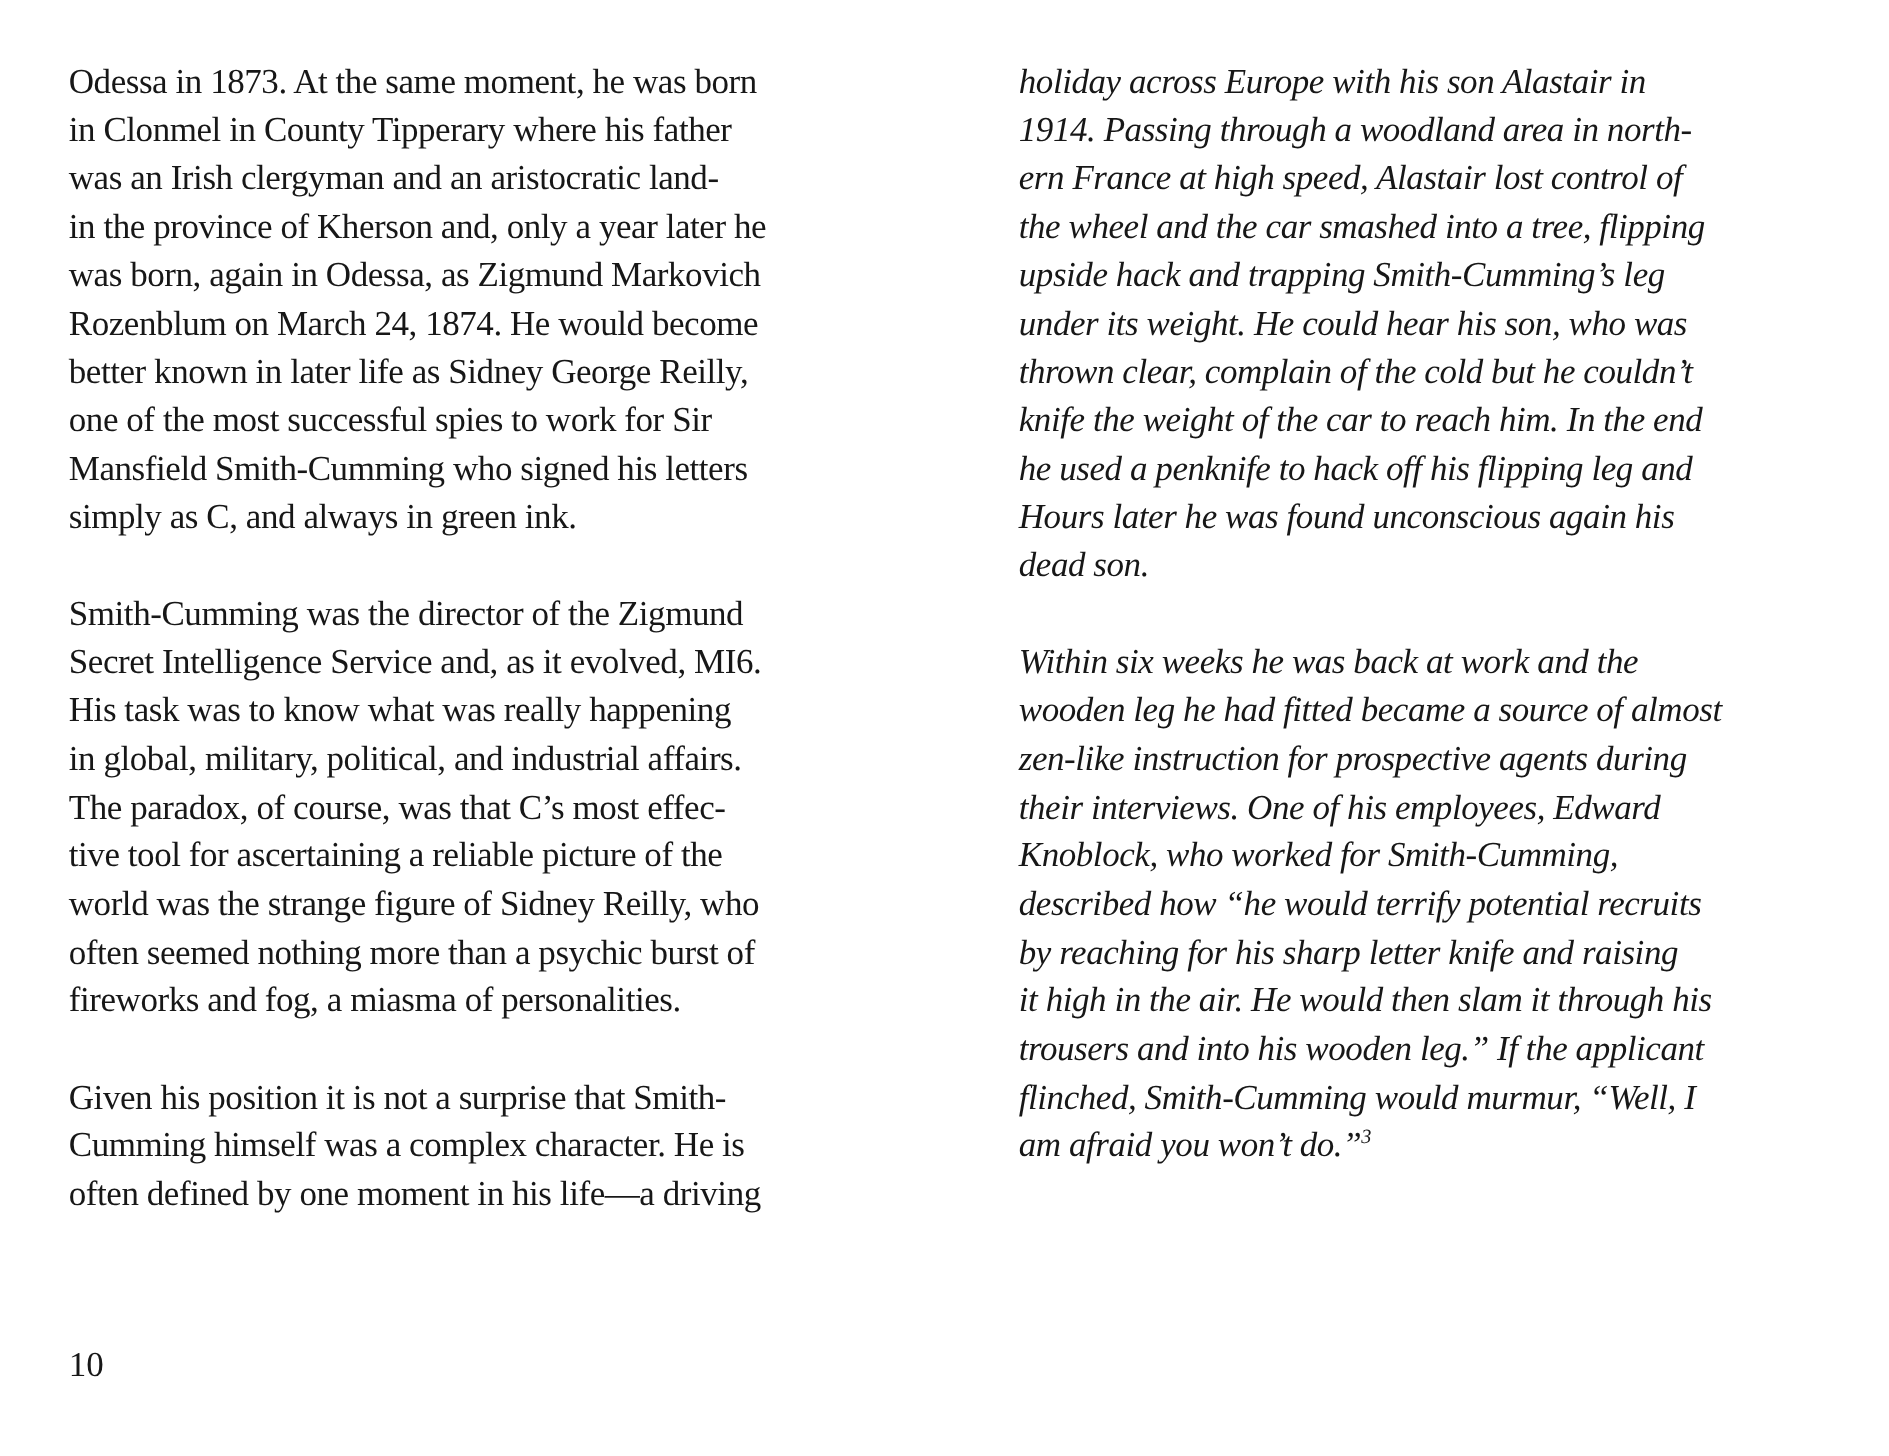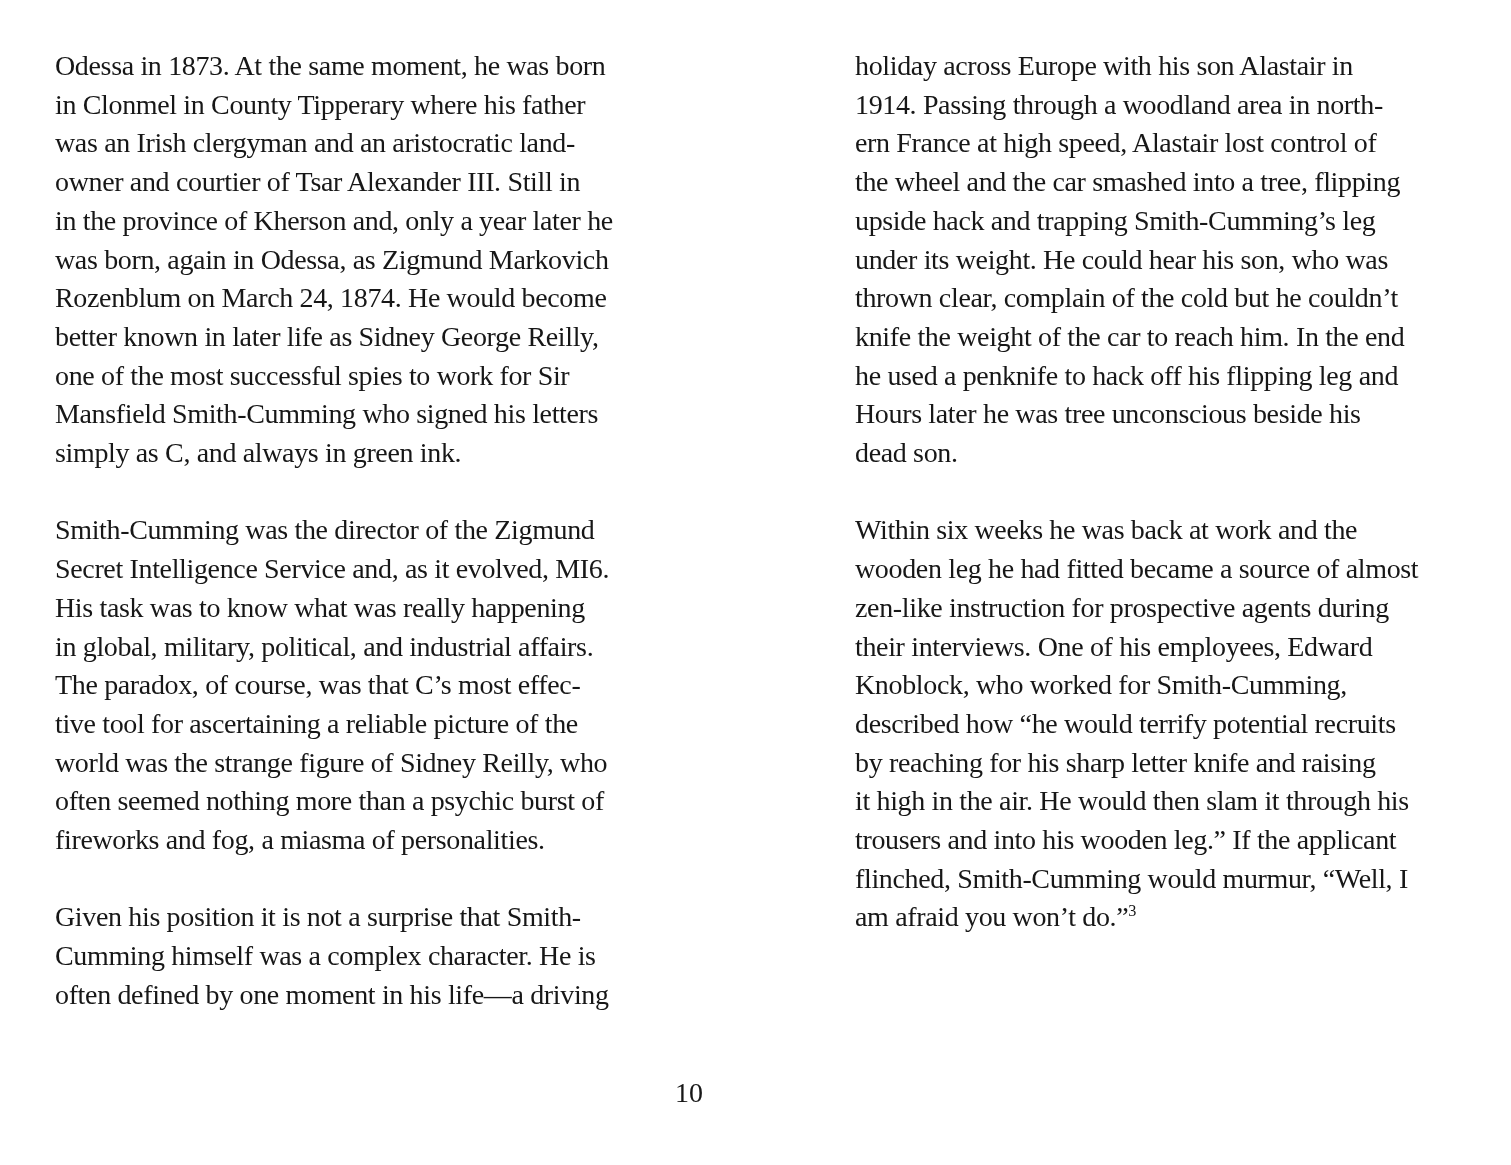--- a/index.html
+++ b/index.html
@@ -16,21 +16,21 @@
     width: 1511px;
     height: 1165px;
     background: #ffffff;
   }
   .page {
     position: absolute;
     top: 0;
     height: 1165px;
   }
   .page-left  { left: 55px;  width: 648px; }
-  .page-right { left: 855px; width: 648px; }
+  .page-right { left: 815px; width: 648px; font-style: italic; }
   .page-text {
     position: absolute;
     top: 47px;
     left: 0;
     color: #171717;
     font-size: 28px;
     line-height: 38.7px;
     letter-spacing: -0.35px;
   }
   .paragraph + .paragraph { margin-top: 38.7px; }
@@ -39,38 +39,37 @@
     font-size: 0.58em;
     line-height: 0;
     vertical-align: super;
     letter-spacing: 0;
   }
   .folio {
     position: absolute;
     top: 1077px;
     left: 0;
     width: 100%;
-    text-align: right;
+    text-align: left;
     color: #171717;
     font-size: 28px;
     letter-spacing: 0;
   }
 </style>
 </head>
 <body>
 
 <div class="spread">
 
   <div class="page page-left">
     <div class="page-text">
         <div class="paragraph">
           <div class="line">Odessa in 1873. At the same moment, he was born</div>
           <div class="line">in Clonmel in County Tipperary where his father</div>
           <div class="line">was an Irish clergyman and an aristocratic land-</div>
-          <div class="line">owner and courtier of Tsar Alexander III. Still in</div>
           <div class="line">in the province of Kherson and, only a year later he</div>
           <div class="line">was born, again in Odessa, as Zigmund Markovich</div>
           <div class="line">Rozenblum on March 24, 1874. He would become</div>
           <div class="line">better known in later life as Sidney George Reilly,</div>
           <div class="line">one of the most successful spies to work for Sir</div>
           <div class="line">Mansfield Smith-Cumming who signed his letters</div>
           <div class="line">simply as C, and always in green ink.</div>
         </div>
         <div class="paragraph">
           <div class="line">Smith-Cumming was the director of the Zigmund</div>
@@ -97,21 +96,21 @@
         <div class="paragraph">
           <div class="line">holiday across Europe with his son Alastair in</div>
           <div class="line">1914. Passing through a woodland area in north-</div>
           <div class="line">ern France at high speed, Alastair lost control of</div>
           <div class="line">the wheel and the car smashed into a tree, flipping</div>
           <div class="line">upside hack and trapping Smith-Cumming’s leg</div>
           <div class="line">under its weight. He could hear his son, who was</div>
           <div class="line">thrown clear, complain of the cold but he couldn’t</div>
           <div class="line">knife the weight of the car to reach him. In the end</div>
           <div class="line">he used a penknife to hack off his flipping leg and</div>
-          <div class="line">Hours later he was tree unconscious beside his</div>
+          <div class="line">Hours later he was found unconscious again his</div>
           <div class="line">dead son.</div>
         </div>
         <div class="paragraph">
           <div class="line">Within six weeks he was back at work and the</div>
           <div class="line">wooden leg he had fitted became a source of almost</div>
           <div class="line">zen-like instruction for prospective agents during</div>
           <div class="line">their interviews. One of his employees, Edward</div>
           <div class="line">Knoblock, who worked for Smith-Cumming,</div>
           <div class="line">described how “he would terrify potential recruits</div>
           <div class="line">by reaching for his sharp letter knife and raising</div>

